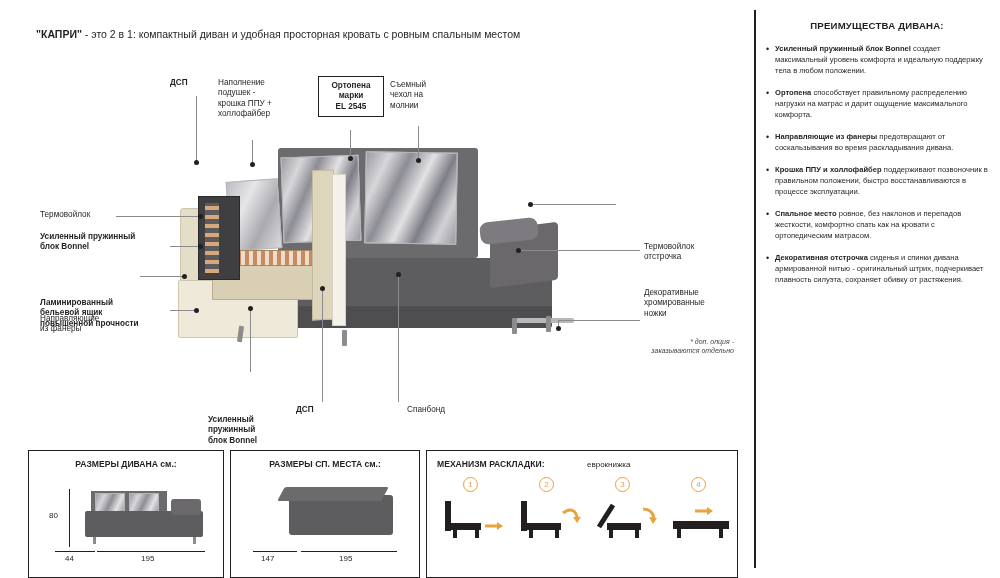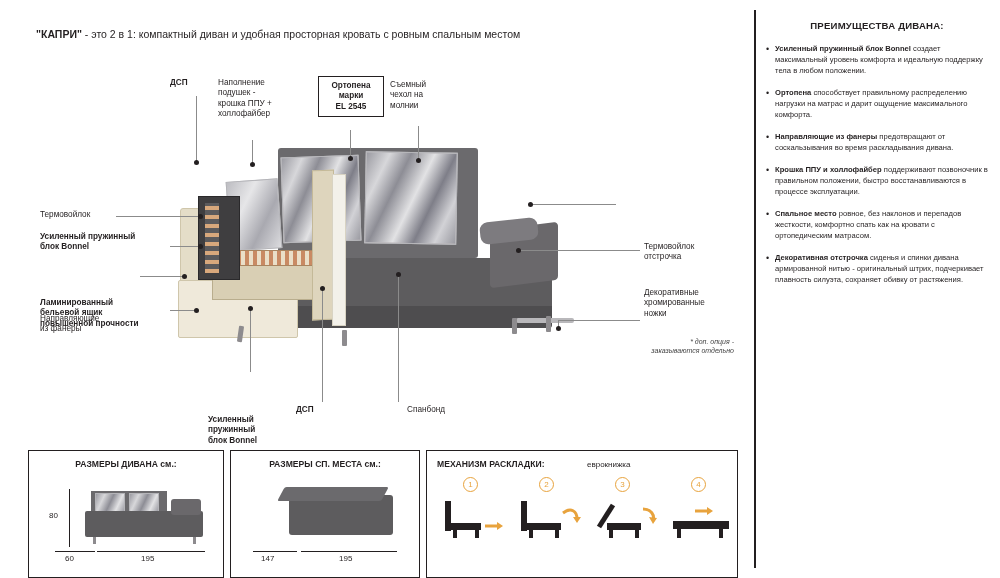--- a/index.html
+++ b/index.html
@@ -325,21 +325,21 @@
       <div class="ms-body"></div>
       <div class="ms-arm"></div>
       <div class="ms-leg" style="left:8px;"></div>
       <div class="ms-leg" style="left:108px;"></div>
     </div>
 
     <div class="dim-line v" style="left:40px; top:38px; height:58px;"></div>
     <div class="dim-text" style="left:20px; top:60px;">80</div>
 
     <div class="dim-line h" style="left:26px; top:100px; width:40px;"></div>
-    <div class="dim-text" style="left:36px; top:103px;">60</div>
+    <div class="dim-text" style="left:36px; top:103px;">44</div>
 
     <div class="dim-line h" style="left:68px; top:100px; width:108px;"></div>
     <div class="dim-text" style="left:112px; top:103px;">195</div>
   </div>
 
   <div class="bottom-box bb2">
     <div class="bb-title">РАЗМЕРЫ СП. МЕСТА см.:</div>
 
     <div class="mini-bed">
       <div class="mb-top"></div>

